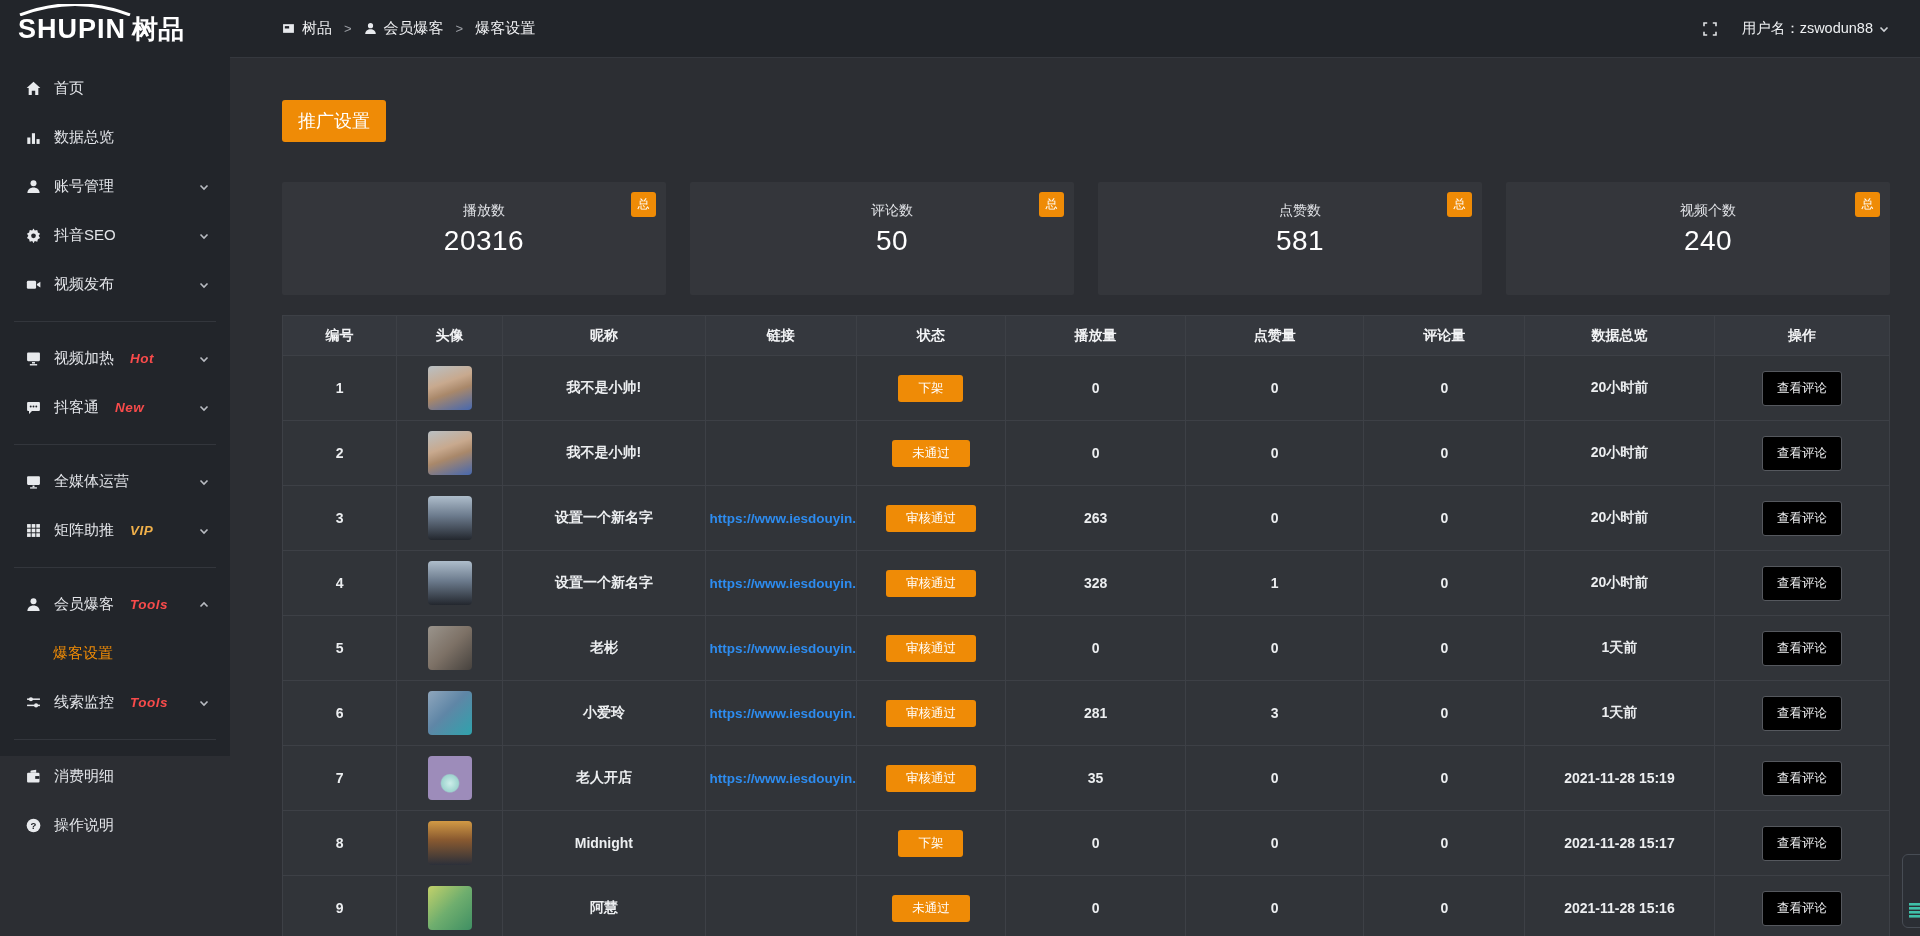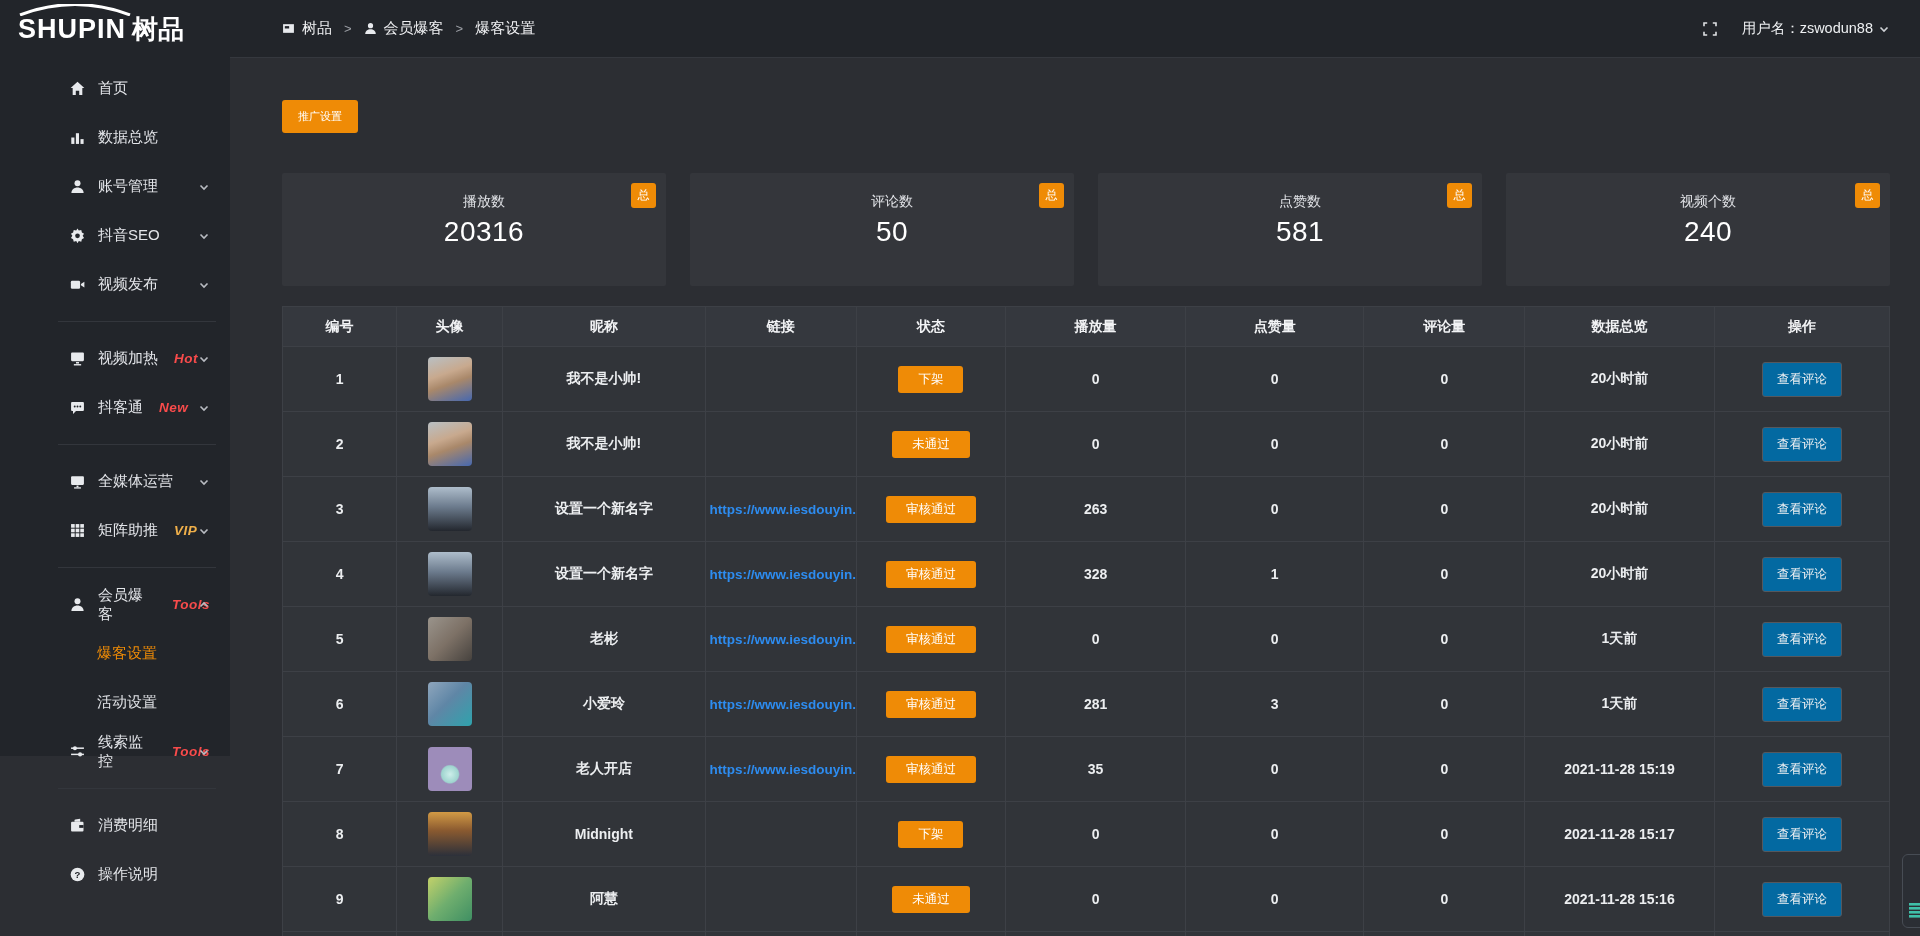--- a/index.html
+++ b/index.html
@@ -17,21 +17,21 @@
     position:absolute; left:0; top:0; width:230px; height:756px;
     background:#22252a; z-index:5;
   }
   .logo {
     height:58px; display:flex; align-items:center; padding-left:18px;
     position:relative; color:#fff;
   }
   .logo-arc { position:absolute; left:16px; top:4px; }
   .logo-en { font-size:27px; font-weight:800; letter-spacing:1px; line-height:1; }
   .logo-cn { font-size:26px; font-weight:800; margin-left:6px; line-height:1; }
-  .nav { padding-top:6px;margin-left:44px; }
+  .nav { padding-top:6px; }
   .s-item {
     height:49px; display:flex; align-items:center; padding:0 20px 0 26px;
     position:relative; cursor:pointer; color:#e3e5e9; font-size:15px;
   }
   .s-ico { width:15px; margin-right:13px; flex:0 0 15px; }
   .s-label { font-weight:400; }
   .s-tag { font-style:italic; font-weight:700; font-size:13.5px; margin-left:16px; letter-spacing:.5px; }
   .tag-red { color:#f84b4b; }
   .tag-gold { color:#f0b04a; }
   .s-chevron { position:absolute; right:20px; top:50%; transform:translateY(-50%); }
@@ -52,21 +52,21 @@
   .c-sep { color:#9da0a6; margin:0 12px; font-size:13px; }
   .tb-right { margin-left:auto; display:flex; align-items:center; gap:24px; }
   .fullscreen { cursor:pointer; }
   .user { display:flex; align-items:center; font-size:14.5px; color:#eef0f2; cursor:pointer; }
   .user .s-chevron { position:static; transform:none; margin-left:5px; }
 
   
   .content { position:absolute; left:230px; top:58px; right:0; bottom:0; padding:0 30px 0 52px; }
   .promo-btn {
     margin-top:42px; background:#ef8b06; color:#fff; border:none; cursor:pointer;
-    font-size:11px; padding:9px 16px; border-radius:3px; font-family:inherit;
+    font-size:18px; padding:9px 16px; border-radius:3px; font-family:inherit;
   }
 
   .stats { display:flex; gap:24px; margin-top:40px;text-align:center; }
   .card {
     flex:1; height:113px; background:#34363b; border-radius:2px;
     position:relative; padding:20px 0 0 20px;
   }
   .card-label { font-size:14px; color:#e0e2e6; }
   .card-value { font-size:28px; color:#fff; margin-top:5px; letter-spacing:.5px; }
   .card-badge {
@@ -82,21 +82,21 @@
   th { background:#35383e; height:40px; font-size:14px; font-weight:700; color:#f2f3f5; }
   td { background:#313439; height:65px; font-size:14px; font-weight:700; color:#eceef0; }
   .avatar { width:44px; height:44px; border-radius:4px; margin:0 auto; background:#555; }
   .link { color:#2d8cf0; font-size:13.5px; white-space:nowrap; overflow:hidden; display:block; padding:0 4px; cursor:pointer; text-decoration:none; }
   .badge {
     display:inline-block; background:#ef8b06; color:#fff; font-size:12.5px;
     font-weight:400; padding:5px 20px; border-radius:3px;
   }
   .badge:empty { display:none; }
   .action-btn {
-    background:#0369a1; border:1px solid #55585e; color:#f0f1f3; cursor:pointer;
+    background:#000000; border:1px solid #55585e; color:#f0f1f3; cursor:pointer;
     font-size:12.5px; padding:8px 14px; border-radius:3px; font-family:inherit;
   }
 
   
   .float-widget {
     position:absolute; right:-18px; bottom:8px; width:36px; height:74px;
     background:#2b2e34; border:1px solid #474c54; border-radius:6px; z-index:9;
     display:flex; align-items:flex-end; justify-content:flex-start; padding:6px;
     cursor:pointer;
   }
@@ -286,23 +286,20 @@
       <span class="s-tag tag-red">Tools</span>
       <span class="s-chevron up">
           <svg width="12" height="12" viewBox="0 0 12 12">
             <path d="M2.5 4.5L6 8l3.5-3.5" fill="none" stroke="#b9bcc2" stroke-width="1.6"></path>
           </svg>
         </span>
     </div>
 
     <div class="s-sub active">
       <span>爆客设置</span>
-    </div>
-    <div class="s-sub">
-      <span>活动设置</span>
     </div>
 
     <div class="s-item">
       <span class="s-ico">
           <svg width="15" height="15" viewBox="0 0 14 14">
             <g fill="#e8eaed">
               <rect x="1" y="3.2" width="12" height="1.4"></rect>
               <circle cx="4.6" cy="3.9" r="1.9"></circle>
               <rect x="1" y="9" width="12" height="1.4"></rect>
               <circle cx="9.4" cy="9.7" r="1.9"></circle>

